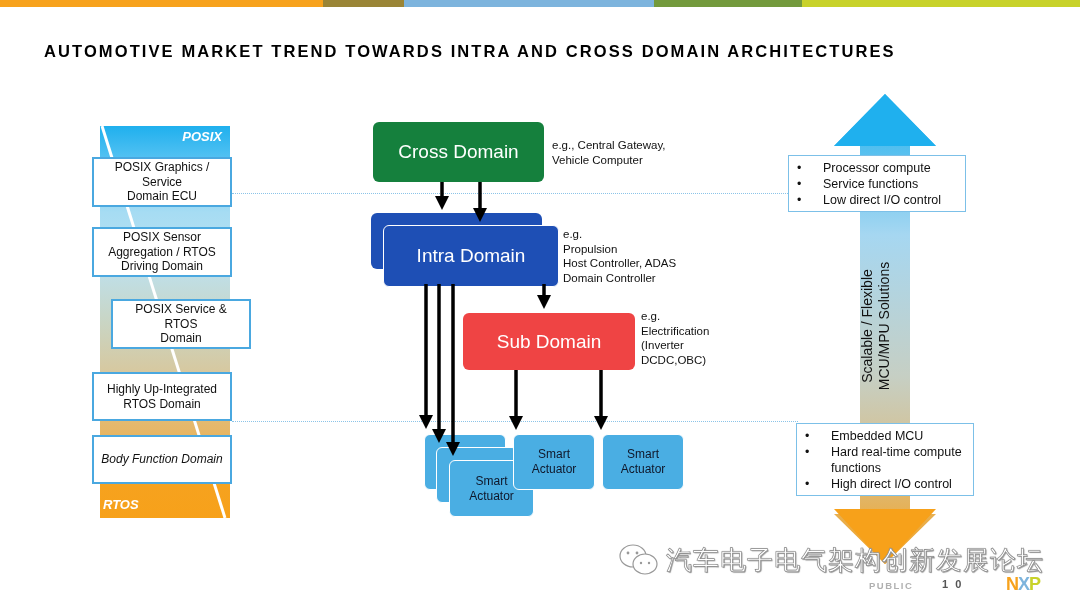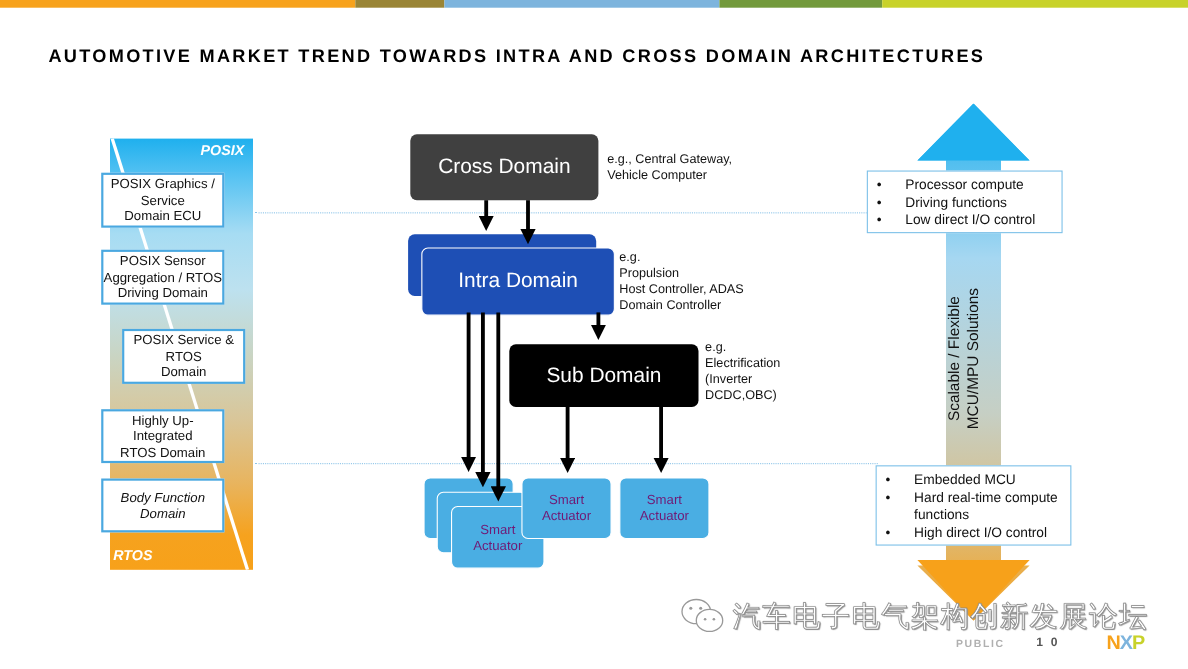--- a/index.html
+++ b/index.html
@@ -8,32 +8,32 @@
   .topbar { position:absolute; top:0; left:0; width:1080px; height:7px; display:flex; }
   .topbar span { height:7px; display:block; }
   .title { position:absolute; left:44px; top:42px; font-size:16.5px; font-weight:bold; letter-spacing:2.1px; color:#000; white-space:nowrap; }
 
   
   .leftcol { position:absolute; left:100px; top:126px; width:130px; height:392px;
     background:linear-gradient(to bottom, #1fb0ee 0%, #52c1f2 8%, #a6dcf3 22%, #bde1ef 35%, #c9d5c4 50%, #d9c699 65%, #e8b45e 80%, #f6a21e 92%, #f7a11a 100%); }
   .leftcol .diag { position:absolute; left:0; top:0; width:130px; height:392px; }
   .lbl-posix { position:absolute; left:100px; top:129px; width:122px; text-align:right; font-size:13px; font-weight:bold; font-style:italic; color:#fff; }
   .lbl-rtos { position:absolute; left:103px; top:497px; font-size:13px; font-weight:bold; font-style:italic; color:#fff; }
-  .lbox { position:absolute; left:92px; width:112px; background:#fff; border:2px solid #4aa8e0; box-sizing:border-box; display:flex; align-items:center; justify-content:center; text-align:center; font-size:12px; line-height:14.5px; color:#111; white-space:pre-line; }
+  .lbox { position:absolute; left:92px; width:140px; background:#fff; border:2px solid #4aa8e0; box-sizing:border-box; display:flex; align-items:center; justify-content:center; text-align:center; font-size:12px; line-height:14.5px; color:#111; white-space:pre-line; }
 
   
   .dotline { position:absolute; height:0; border-top:1px dotted #8cc4e8; }
 
   
   .box { position:absolute; border-radius:6px; color:#fff; display:flex; align-items:center; justify-content:center; text-align:center; }
-  .cross { left:373px; top:122px; width:171px; height:60px; background:#404040; font-size:19px; }
+  .cross { left:373px; top:122px; width:171px; height:60px; background:#15803d; font-size:19px; }
   .intra-back { left:371px; top:213px; width:171px; height:56px; background:#1e4fb5; }
   .intra { left:383px; top:225px; width:174px; height:60px; background:#1e4fb5; font-size:19px; border:1px solid #fff; }
-  .sub { left:463px; top:313px; width:172px; height:57px; background:#000000; font-size:19px; }
-  .act { position:absolute; background:#4aaee3; border-radius:6px; color:#701a75; font-size:12px; line-height:15px; display:flex; align-items:center; justify-content:center; text-align:center; white-space:pre-line; border:1px solid #fff; box-sizing:border-box; }
+  .sub { left:463px; top:313px; width:172px; height:57px; background:#ef4444; font-size:19px; }
+  .act { position:absolute; background:#4aaee3; border-radius:6px; color:#0f172a; font-size:12px; line-height:15px; display:flex; align-items:center; justify-content:center; text-align:center; white-space:pre-line; border:1px solid #fff; box-sizing:border-box;margin-left:39px; }
   .note { position:absolute; font-size:11.5px; line-height:14.5px; color:#111; white-space:pre-line; }
 
   svg.arrows { position:absolute; left:0; top:0; width:1080px; height:608px; pointer-events:none; }
 
   
   .rbox { position:absolute; background:#fff; border:1.5px solid #7cc0e8; box-sizing:border-box; font-size:12.5px; line-height:16px; color:#111; padding:4px 6px 4px 8px; }
   .rbox ul { list-style:none; margin:0; padding:0; }
   .rbox li { display:flex; }
   .rbox li .b { width:26px; flex:none; }
   .vtext { position:absolute; left:810px; top:260px; width:132px; height:132px; display:flex; align-items:center; justify-content:center; }
@@ -147,21 +147,21 @@
 </div>
 
 <div class="rbox" style="left:788px;top:155px;width:178px;height:57px;">
   <ul>
     <li>
         <span class="b">•</span>
         <span>Processor compute</span>
       </li>
     <li>
         <span class="b">•</span>
-        <span>Driving functions</span>
+        <span>Service functions</span>
       </li>
     <li>
         <span class="b">•</span>
         <span>Low direct I/O control</span>
       </li>
   </ul>
 </div>
 
 <div class="rbox" style="left:796px;top:423px;width:178px;height:73px;">
   <ul>

